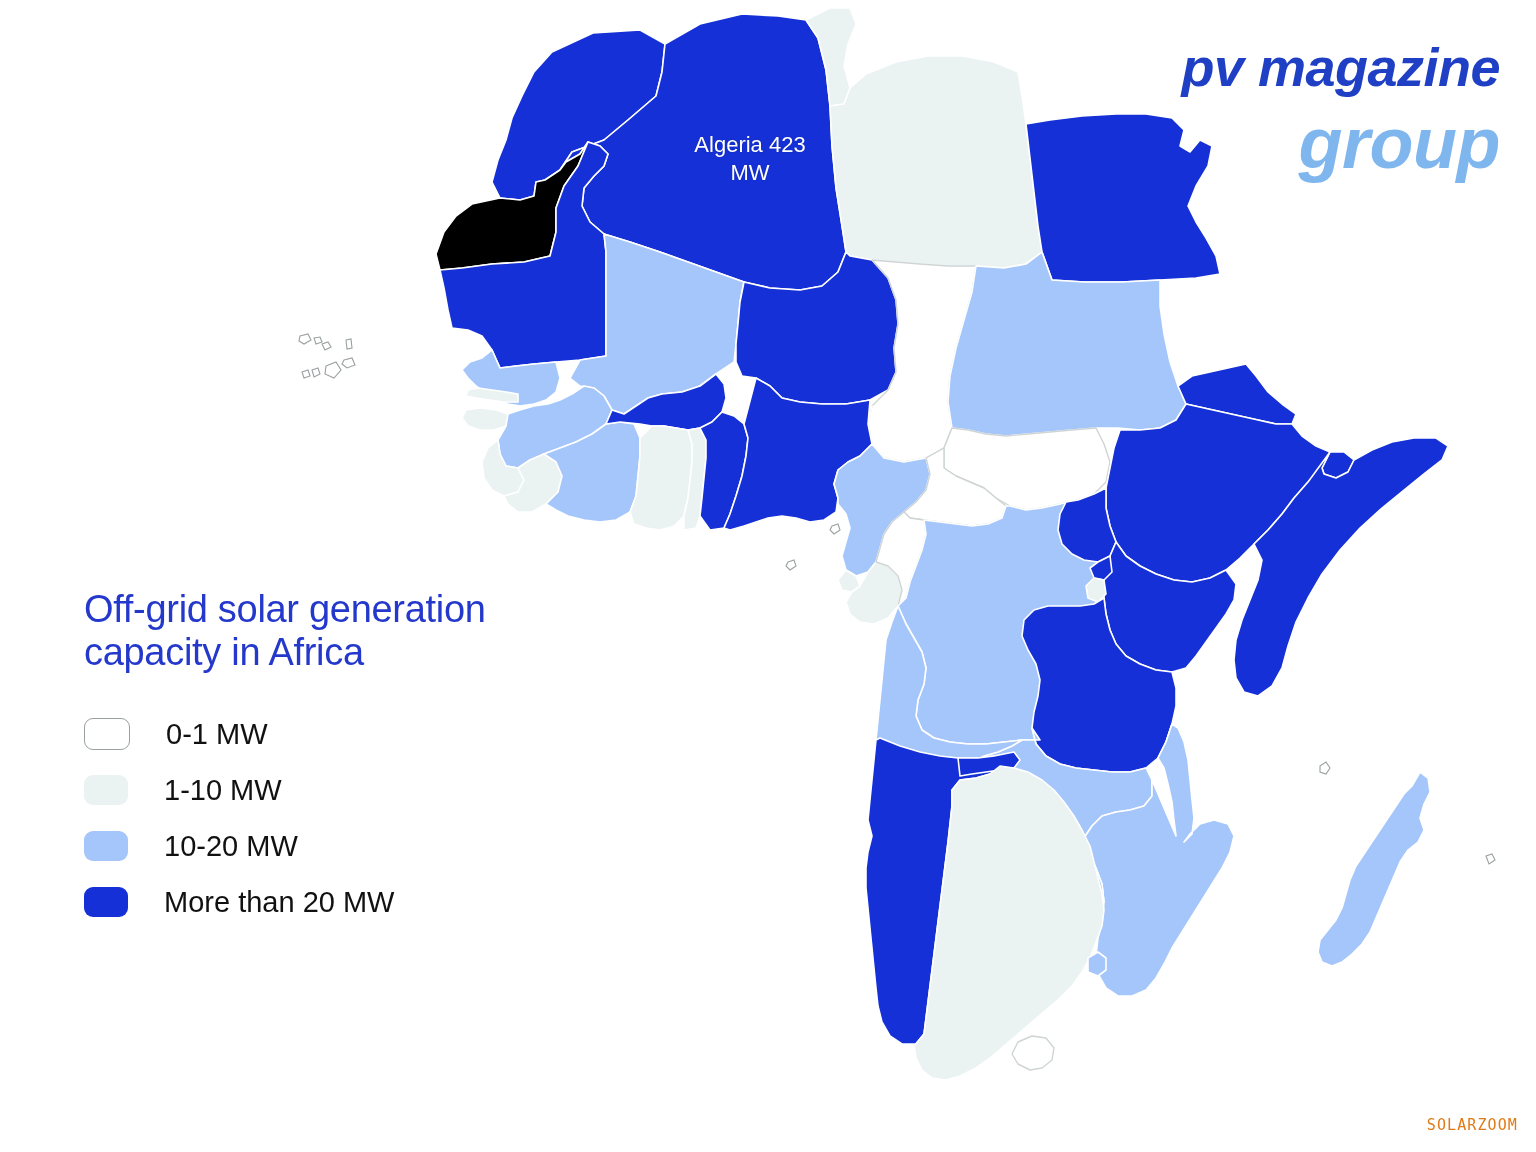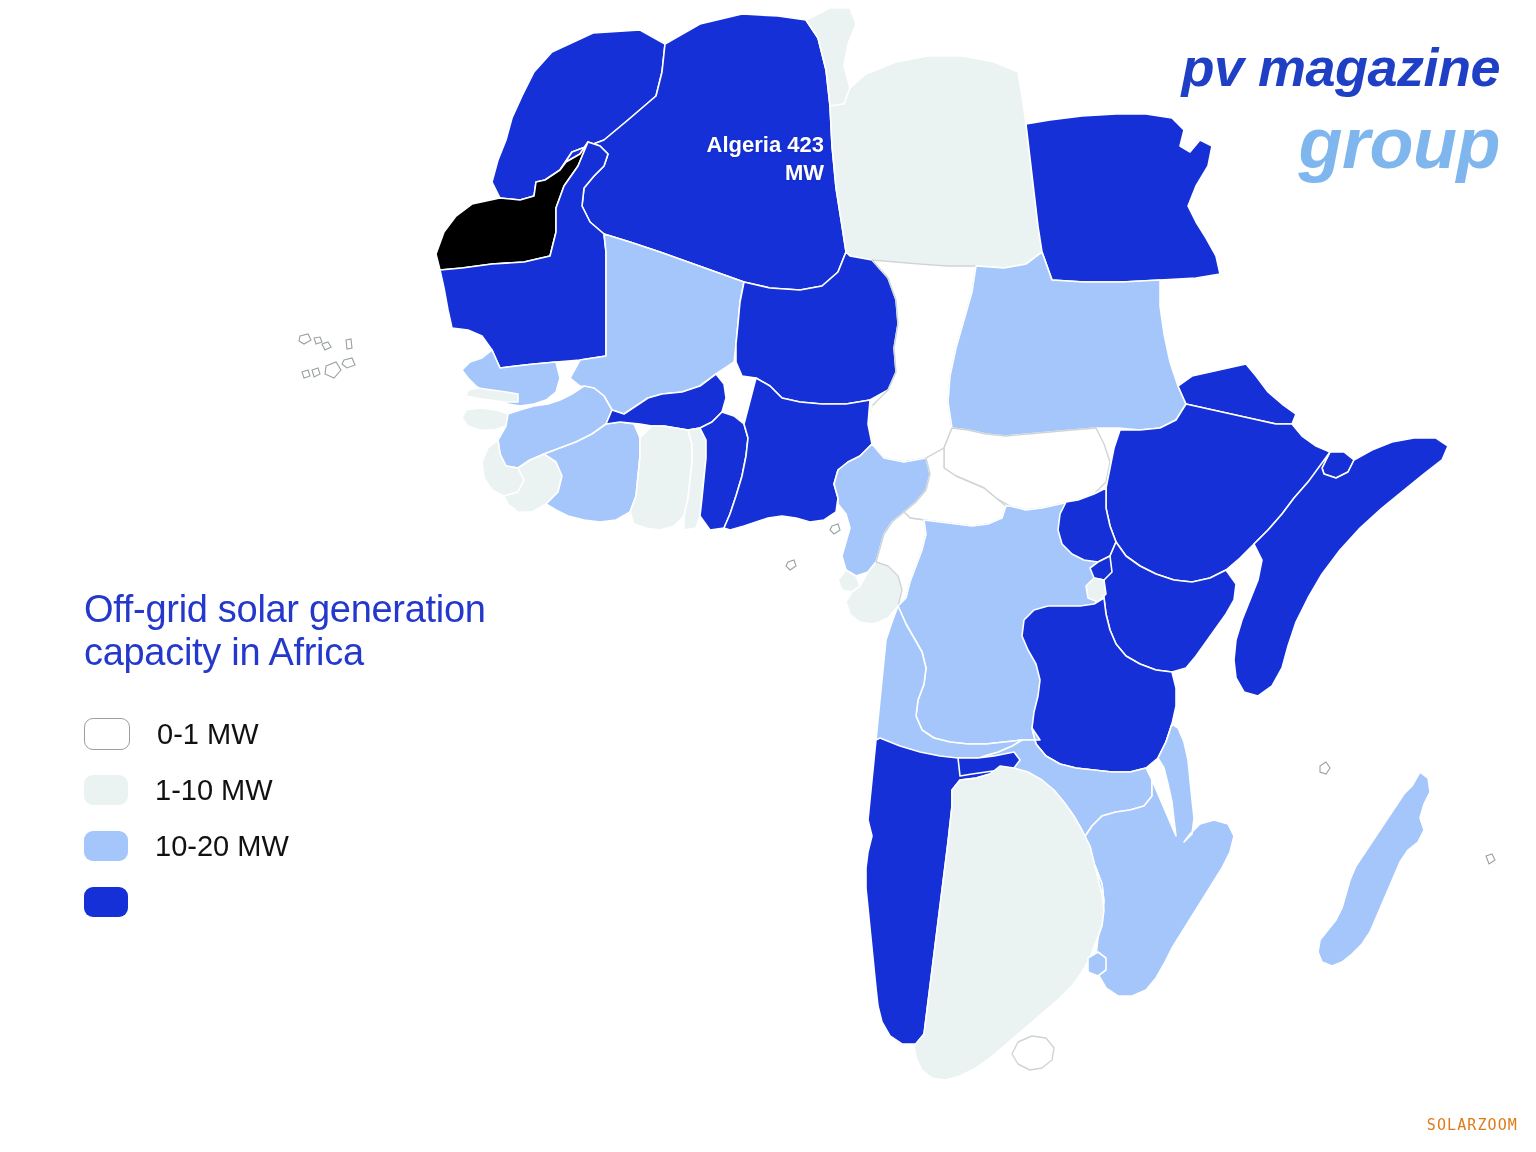--- a/index.html
+++ b/index.html
@@ -27,26 +27,26 @@
               letter-spacing:-0.5px;font-style:italic;display:block;
               margin-top:20px;}
 
   
   #legend-panel{position:absolute;left:84px;top:588px;}
   #legend-title{font-size:38px;font-weight:normal;color:#2438cc;
                 line-height:1.12;letter-spacing:-0.3px;margin:0 0 36px 0;
                 white-space:pre-line;max-width:560px;}
   .legend-row{display:flex;align-items:center;height:50px;margin-bottom:6px;}
   .legend-swatch{width:44px;height:30px;border-radius:9px;flex:0 0 auto;}
-  .legend-label{font-size:29px;color:#111111;margin-left:27px;
+  .legend-label{font-size:29px;color:#111111;margin-left:36px;
                 white-space:nowrap;}
 
   
   #algeria-callout{position:absolute;left:676px;top:131px;width:148px;
-     text-align:right;color:#ffffff;font-size:22px;font-weight:bold;
+     text-align:center;color:#ffffff;font-size:22px;font-weight:normal;
      line-height:1.28;text-shadow:0 0 2px rgba(0,0,0,0.18);}
 
   
   #source-watermark{position:absolute;right:18px;bottom:18px;
      color:#e07a18;font-size:15px;letter-spacing:1.1px;
      font-family:"DejaVu Sans Mono","Liberation Mono",monospace;margin-top:8px;}
 </style>
 </head>
 <body>
 
@@ -327,16 +327,17 @@
     <span class="legend-label">1-10 MW</span>
   </div>
 
   <div class="legend-row">
     <span class="legend-swatch" style="background:#a5c6fa;"></span>
     <span class="legend-label">10-20 MW</span>
   </div>
 
   <div class="legend-row">
     <span class="legend-swatch" style="background:#1530d6;"></span>
+    <span class="legend-label">More than 20 MW</span>
   </div>
 </div>
 
 <div id="source-watermark">SOLARZOOM</div>
 
 </body></html>

